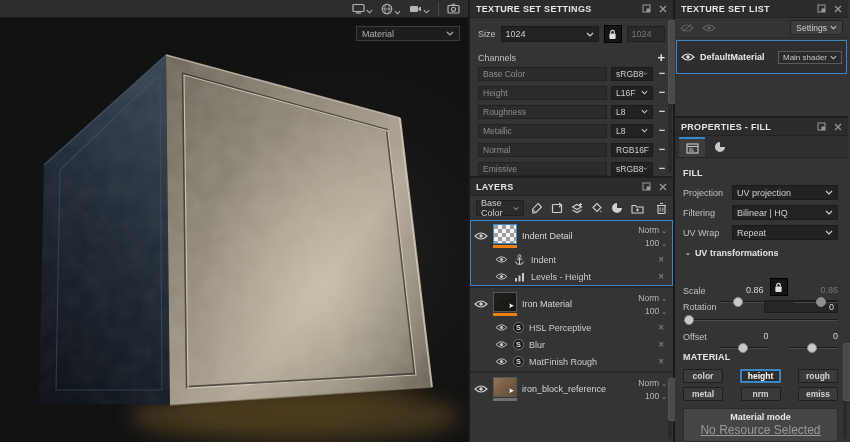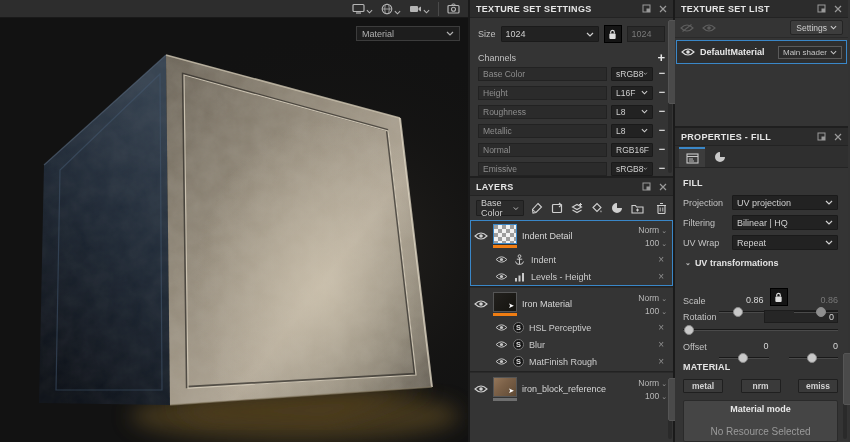--- a/index.html
+++ b/index.html
@@ -73,21 +73,21 @@
   .s-badge { width:11px; height:11px; border-radius:50%; background:#151515; border:1px solid #777; color:#ddd; font-size:7.5px; font-weight:bold; display:flex; align-items:center; justify-content:center; }
   .ename { flex:1; color:#cccccc; font-size:9px; }
   .e-x { color:#8f8f8f; font-size:10px; cursor:pointer; }
   .group-sep { height:2px; background:#2a2a2a; border-top:1px solid #222; }
 
   
   .tsl { height:178px; border-bottom:2px solid #1f1f1f; }
   .tsl-sub { height:20px; display:flex; align-items:center; padding:0 5px; gap:8px; border-bottom:1px solid #2a2a2a; }
   .tsl-sub .dim { color:#636363; }
   .settings-btn { margin-left:auto; height:15px; background:#3d3d3d; border:1px solid #242424; color:#cfcfcf; font-size:8.5px; display:flex; align-items:center; gap:3px; padding:0 5px; cursor:pointer; border-radius:2px; }
-  .ts-row { height:24px; margin:2px 1px 0 1px; border:1px solid #3a87c8; background:#2e2e2e; display:flex; align-items:center; padding:0 4px; gap:5px; }
+  .ts-row { height:34px; margin:2px 1px 0 1px; border:1px solid #3a87c8; background:#2e2e2e; display:flex; align-items:center; padding:0 4px; gap:5px; }
   .ts-row .eye { color:#e0e0e0; }
   .ts-name { flex:1; font-weight:bold; color:#e8e8e8; font-size:9px; }
   .shader-btn { height:13px; border:1px solid #5a5a5a; background:#2b2b2b; color:#c5c5c5; font-size:8px; display:flex; align-items:center; gap:3px; padding:0 4px; cursor:pointer;margin-left:8px; }
 
   
   .props { flex:1; display:flex; flex-direction:column; }
   .prop-tabs { height:22px; display:flex; align-items:flex-end; padding-left:4px; gap:2px; background:#2f2f2f; border-bottom:1px solid #242424; }
   .ptab { width:26px; height:20px; display:flex; align-items:center; justify-content:center; color:#c9c9c9; cursor:pointer; }
   .ptab.active { background:#3c3c3c; border-top:2px solid #3a87c8; }
   .prop-body { flex:1; position:relative; padding:8px 10px 0 8px; }
@@ -106,21 +106,21 @@
   .sval.dim { color:#777; }
   .scale-grid { display:flex; align-items:flex-end; gap:6px; margin-bottom:4px; }
   .scale-col { flex:1; display:flex; flex-direction:column; gap:1px; }
   .rot-box { width:74px; height:13px; background:#262626; border:1px solid #1d1d1d; color:#d8d8d8; font-size:9px; display:flex; align-items:center; justify-content:flex-end; padding:0 3px; }
 
   .mat-btns { display:flex; justify-content:space-between; margin-bottom:4px; }
   .mat-btn { min-width:40px; height:14px; background:#3a3a3a; border:1px solid #1f1f1f; color:#d2d2d2; font-size:8.5px; font-weight:bold; display:flex; align-items:center; justify-content:center; padding:0 6px; cursor:pointer; border-radius:1px; }
   .mat-btn.active { border:2px solid #3a87c8; background:#2d2d2d; color:#fff; }
   .mat-mode { margin-top:7px; background:#454545; border:1px solid #2a2a2a; border-radius:2px; padding:3px 0 4px 0; text-align:center; cursor:pointer; }
   .mat-mode .t1 { font-weight:bold; color:#e8e8e8; font-size:9px; }
-  .mat-mode .t2 { color:#9a9a9a; font-size:10px; margin-top:12px; }
+  .mat-mode .t2 { color:#9a9a9a; font-size:12px; margin-top:1px;text-decoration:underline; }
 </style>
 </head>
 <body>
 
 <svg width="0" height="0" style="position:absolute">
   <defs>
     <symbol id="i-eye" viewBox="0 0 14 10">
         <path d="M1 5 Q7 -1 13 5 Q7 11 1 5 Z" fill="none" stroke="currentColor" stroke-width="1.1"></path>
         <circle cx="7" cy="5" r="1.8" fill="currentColor"></circle>
       </symbol>
@@ -733,20 +733,25 @@
             <span class="slider">
                 <span class="track"></span>
                 <span class="handle" style="left:48%"></span>
               </span>
           </span>
         </div>
 
         <div class="sec-hd" style="margin-top:10px">MATERIAL</div>
 
         <div class="mat-btns">
+          <span class="mat-btn">color</span>
+          <span class="mat-btn active">height</span>
+          <span class="mat-btn">rough</span>
+        </div>
+        <div class="mat-btns">
           <span class="mat-btn">metal</span>
           <span class="mat-btn">nrm</span>
           <span class="mat-btn">emiss</span>
         </div>
 
         <div class="mat-mode">
           <div class="t1">Material mode</div>
           <div class="t2">No Resource Selected</div>
         </div>
       </div>

